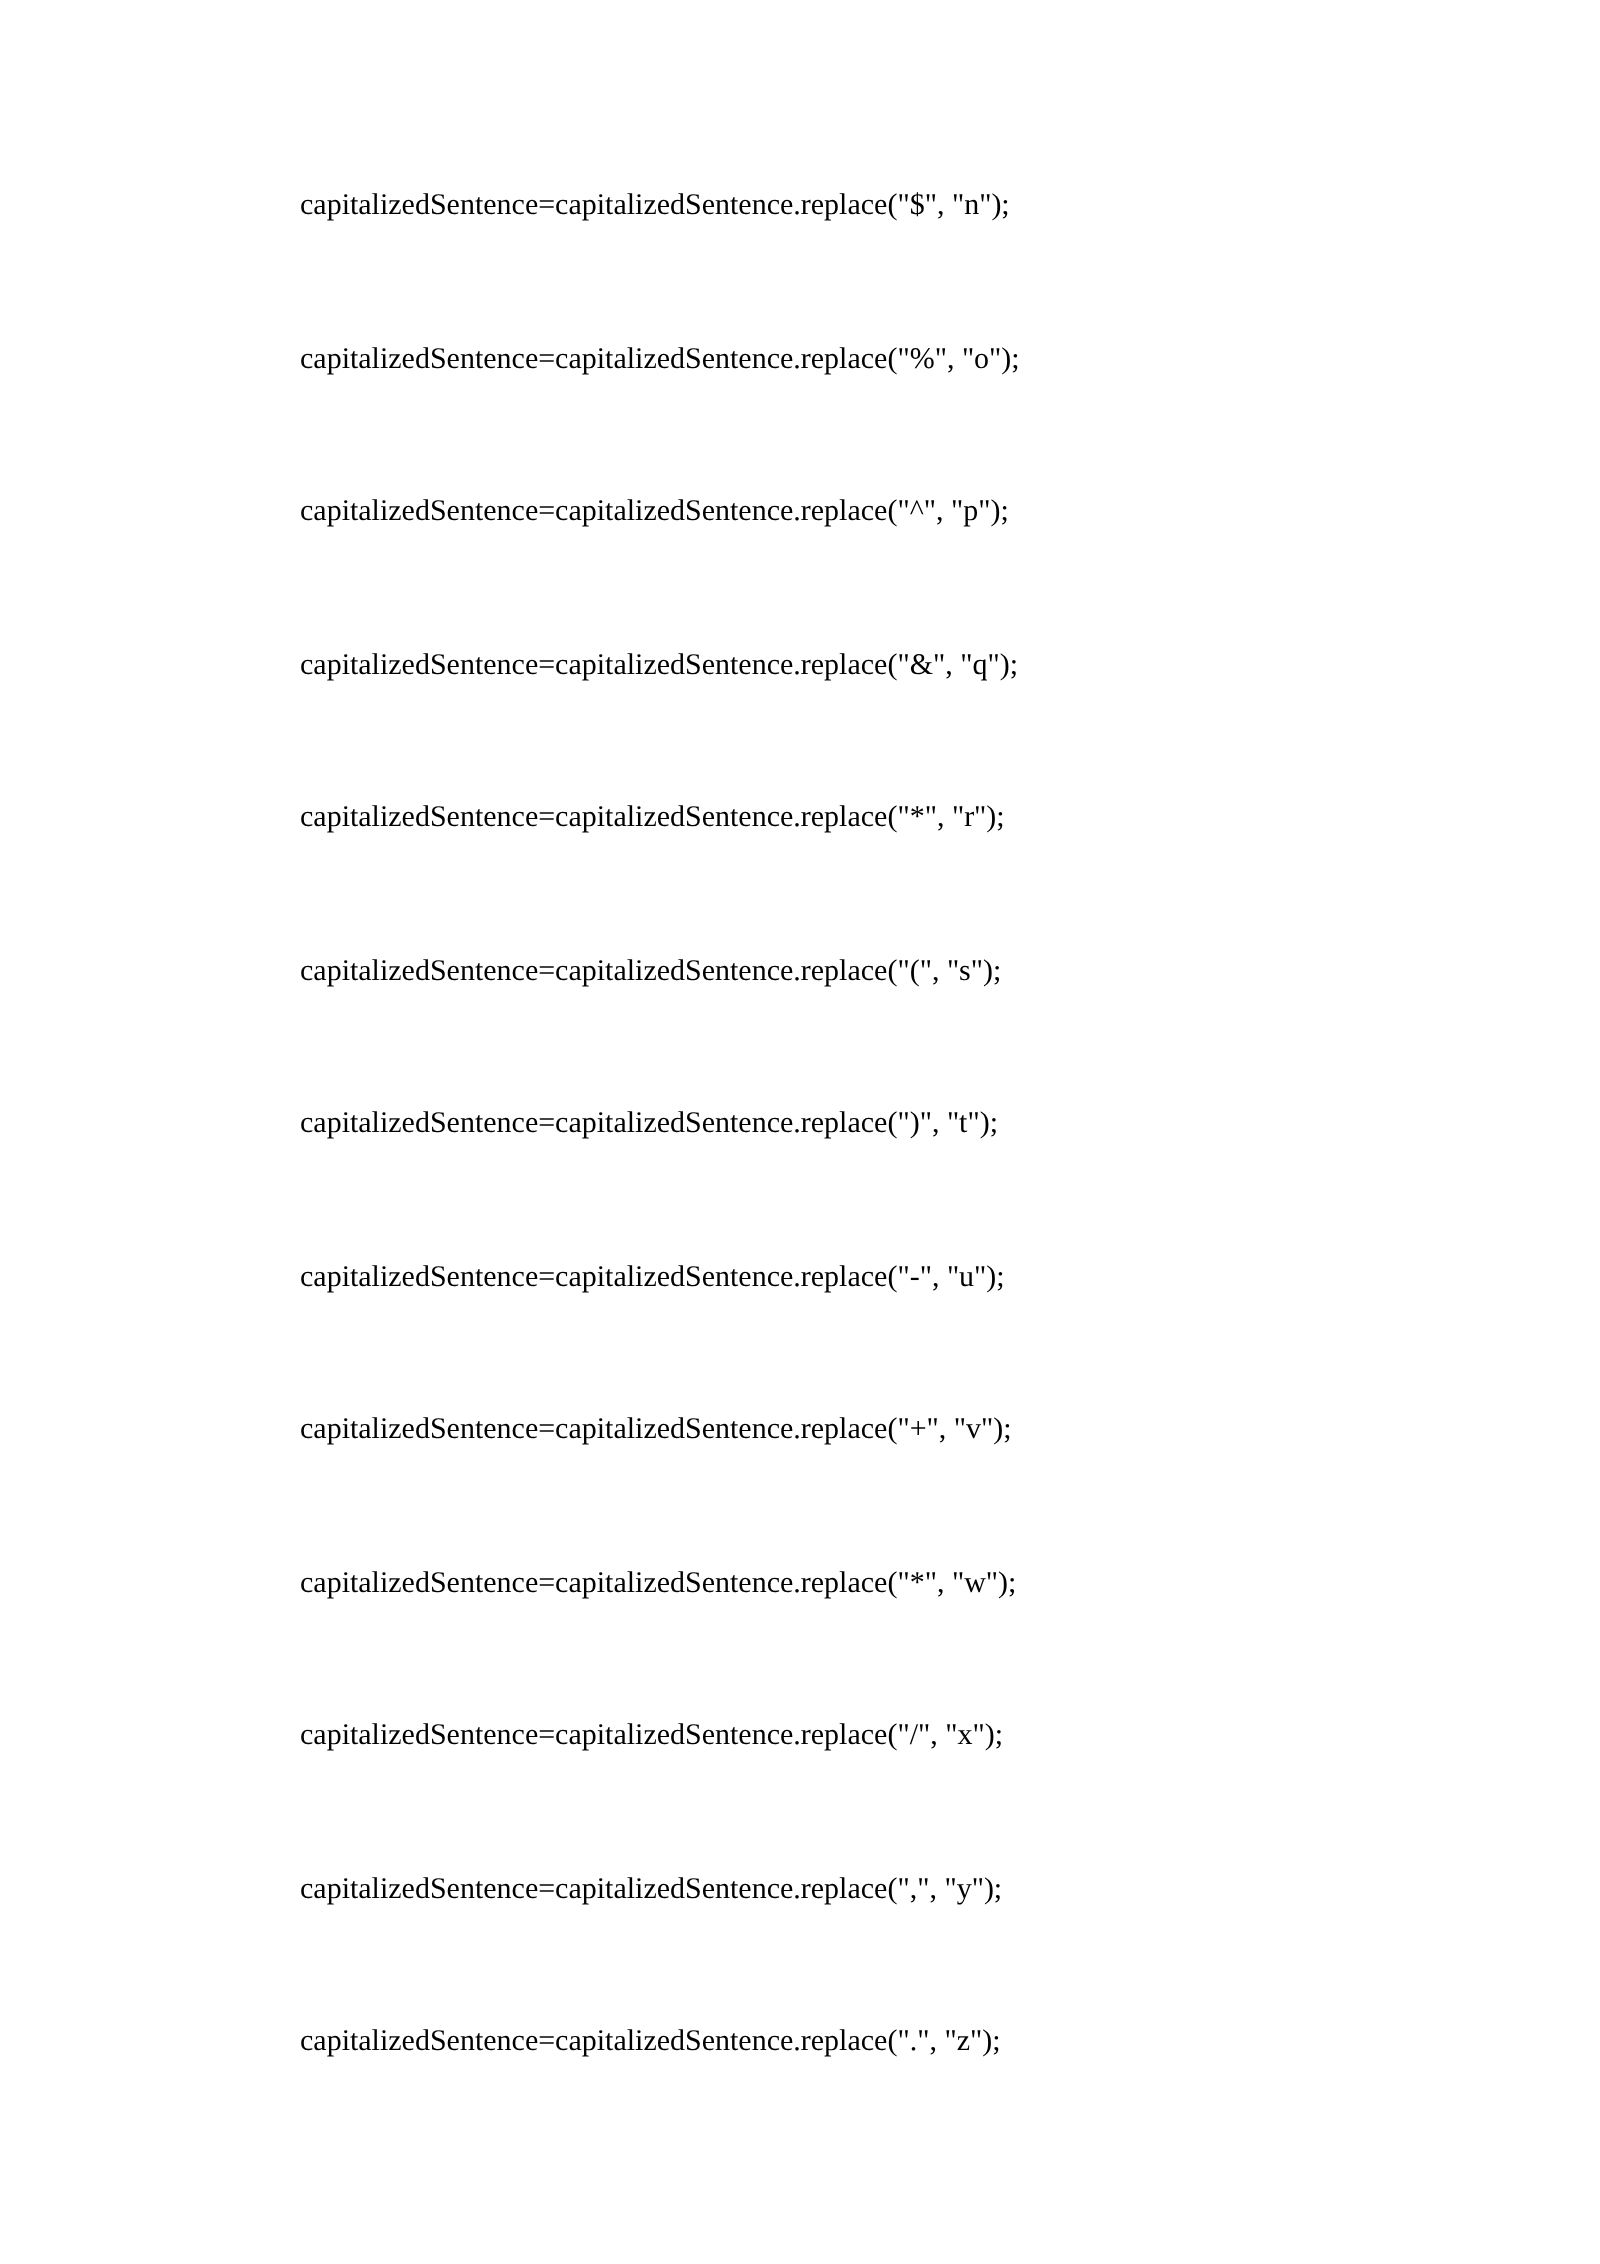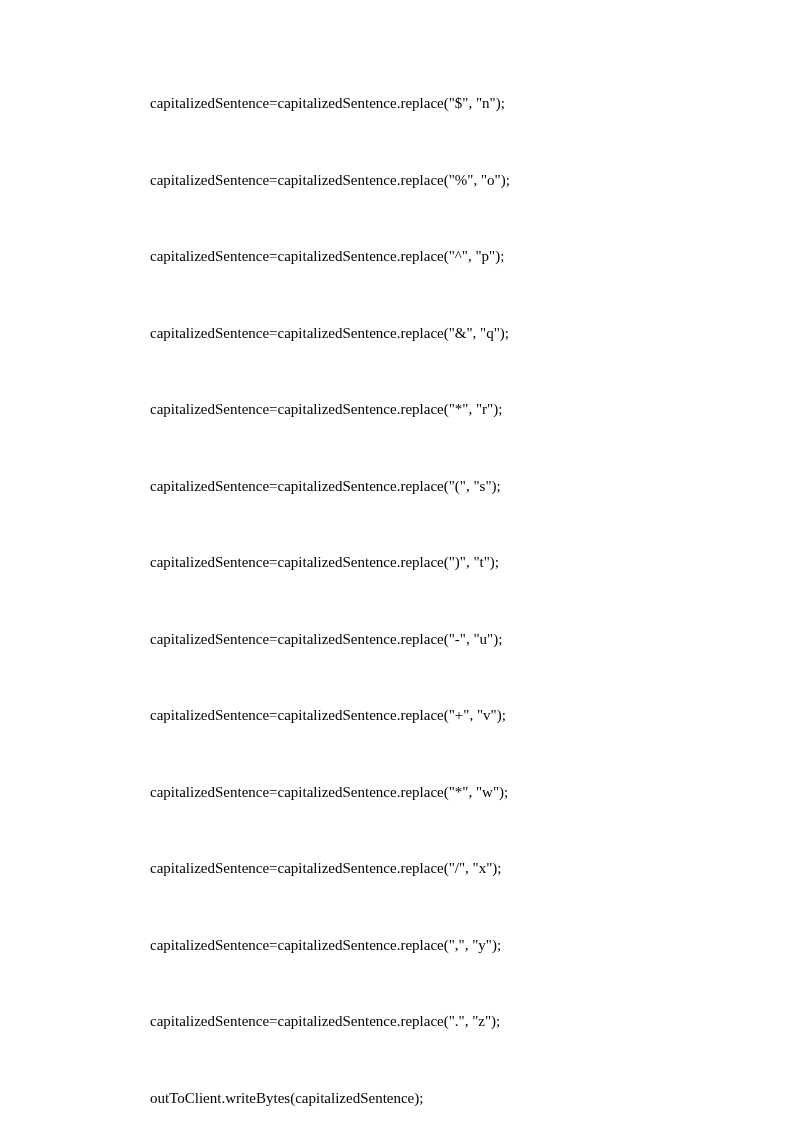--- a/index.html
+++ b/index.html
@@ -36,17 +36,16 @@
     <span class="code-line">capitalizedSentence=capitalizedSentence.replace("&amp;", "q");</span>
     <span class="code-line">capitalizedSentence=capitalizedSentence.replace("*", "r");</span>
     <span class="code-line">capitalizedSentence=capitalizedSentence.replace("(", "s");</span>
     <span class="code-line">capitalizedSentence=capitalizedSentence.replace(")", "t");</span>
     <span class="code-line">capitalizedSentence=capitalizedSentence.replace("-", "u");</span>
     <span class="code-line">capitalizedSentence=capitalizedSentence.replace("+", "v");</span>
     <span class="code-line">capitalizedSentence=capitalizedSentence.replace("*", "w");</span>
     <span class="code-line">capitalizedSentence=capitalizedSentence.replace("/", "x");</span>
     <span class="code-line">capitalizedSentence=capitalizedSentence.replace(",", "y");</span>
     <span class="code-line">capitalizedSentence=capitalizedSentence.replace(".", "z");</span>
-    <span class="code-line">outToClient.writeBytes(capitalizedSentence);</span>
     
   </div>
 
 </div>
 
 </body></html>

